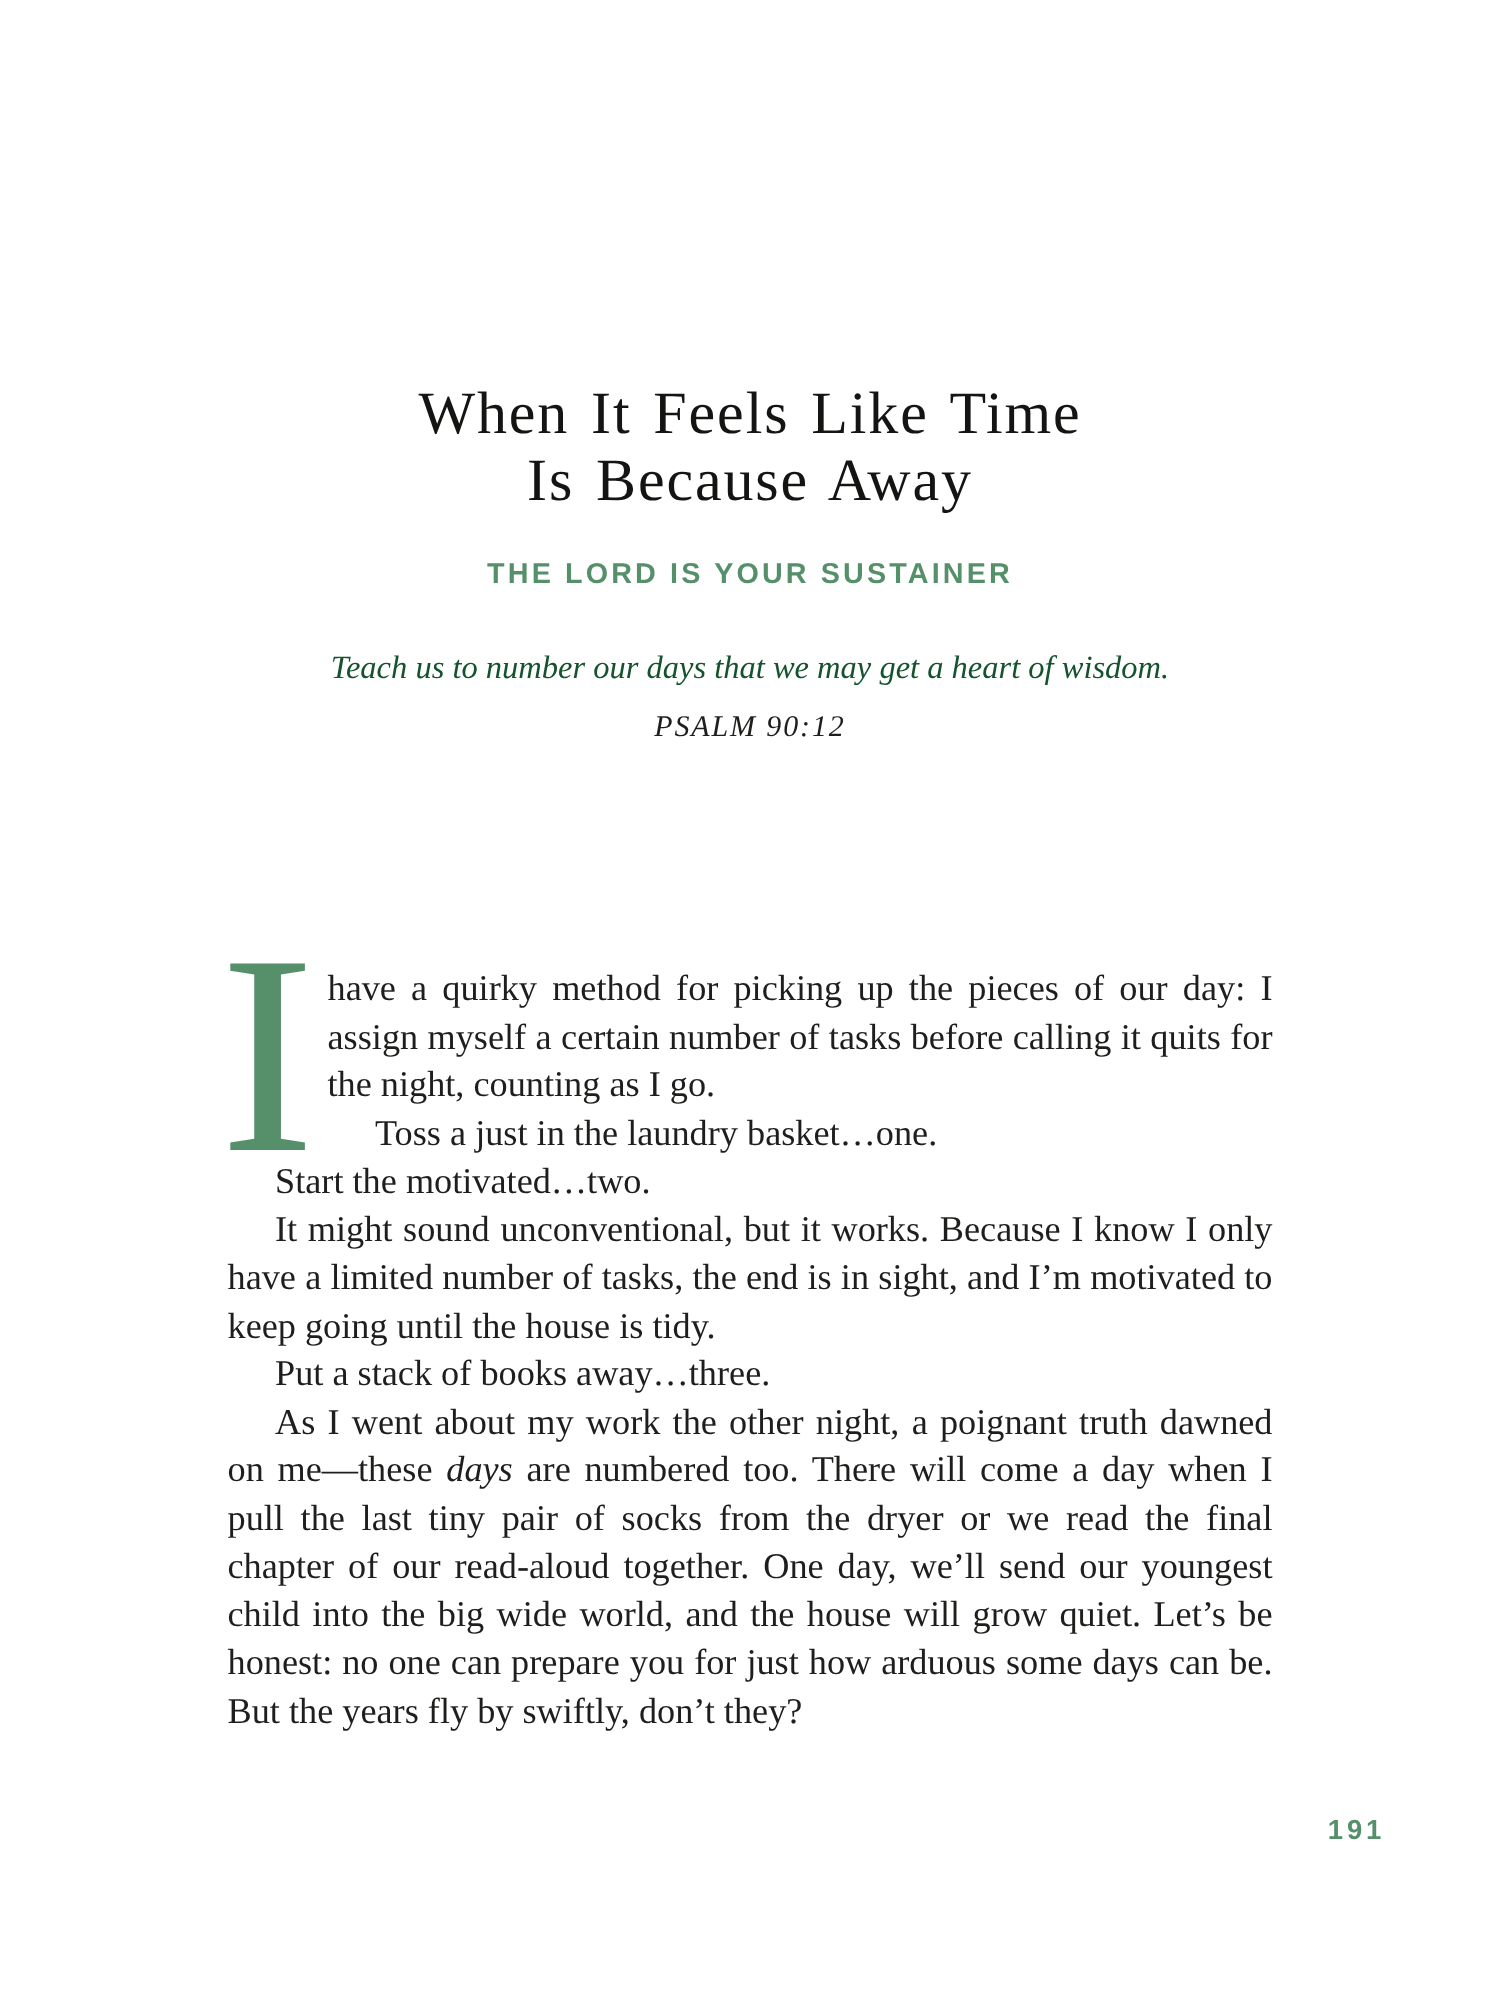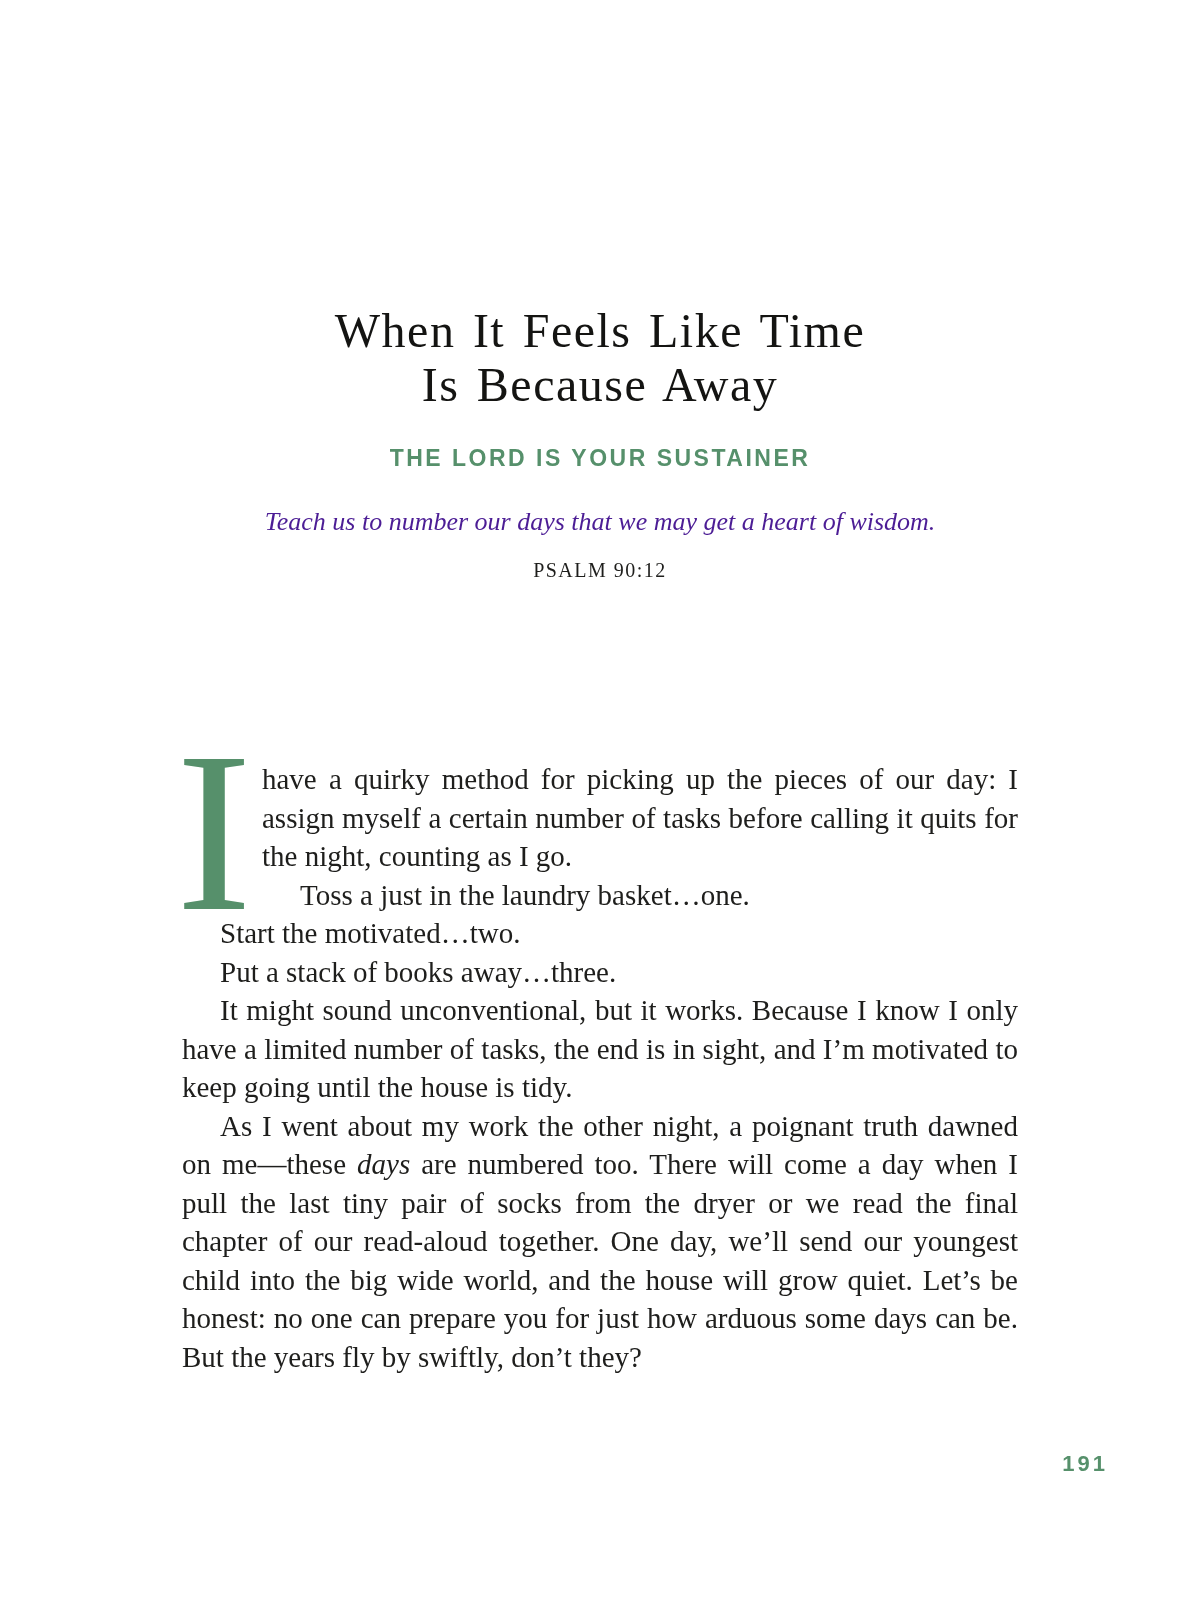--- a/index.html
+++ b/index.html
@@ -37,34 +37,35 @@
   .chapter-subtitle {
     margin-top: 30px;
     font-family: "Liberation Sans", sans-serif;
     font-weight: 700;
     font-size: 23px;
     line-height: 32px;
     letter-spacing: 2.5px;
     color: #56906B;
   }
   .epigraph {
-    margin-top: 32px;
+    margin-top: 44px;
     font-family: "Liberation Serif", serif;
     font-style: italic;
     font-size: 26px;
     line-height: 32px;
-    color: #4c1d95;
+    color: #14532d;
   }
   .epigraph-ref {
     margin-top: 20px;
     font-family: "Liberation Serif", serif;
-    font-size: 20px;
+    font-size: 24px;
     line-height: 24px;
     letter-spacing: 1.5px;
     color: #1e1e1c;
+    font-style: italic;
   }
   .body-text {
     width: 836px;
     margin: 178px auto 0 auto;
     font-size: 29px;
     line-height: 38.5px;
     text-align: justify;
     color: #1e1e1c;
   }
   .body-text p {
@@ -119,20 +120,20 @@
   </div>
 
   <div class="body-text">
     <p>
       <span class="dropcap">
           <span class="dropcap-letter">I</span>
         </span><span>have a quirky method for picking up the pieces of our day: I assign myself a certain number of tasks before calling it quits for the night, counting as I go.</span>
     </p>
     <p class="indent">Toss a just in the laundry basket…one.</p>
     <p class="indent">Start the motivated…two.</p>
+    <p class="indent">It might sound unconventional, but it works. Because I know I only have a limited number of tasks, the end is in sight, and I’m motivated to keep going until the house is tidy.</p>
     <p class="indent">Put a stack of books away…three.</p>
-    <p class="indent">It might sound unconventional, but it works. Because I know I only have a limited number of tasks, the end is in sight, and I’m motivated to keep going until the house is tidy.</p>
     <p class="indent"><span>As I went about my work the other night, a poignant truth dawned on me—these </span><em>days</em><span> are numbered too. There will come a day when I pull the last tiny pair of socks from the dryer or we read the final chapter of our read-aloud together. One day, we’ll send our youngest child into the big wide world, and the house will grow quiet. Let’s be honest: no one can prepare you for just how arduous some days can be. But the years fly by swiftly, don’t they?</span></p>
   </div>
 
   <div class="page-number">191</div>
 
 </div>
 
 </body></html>

